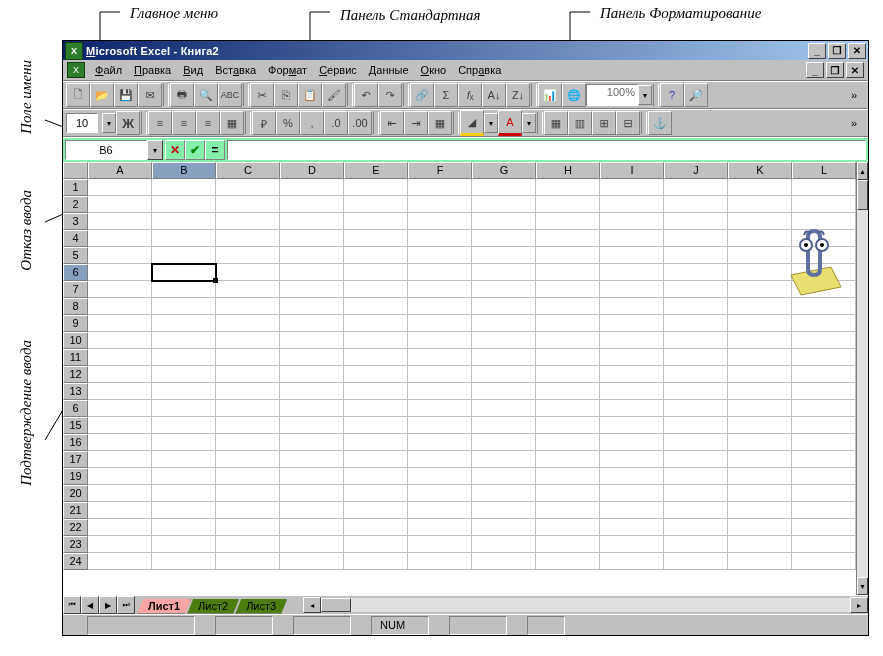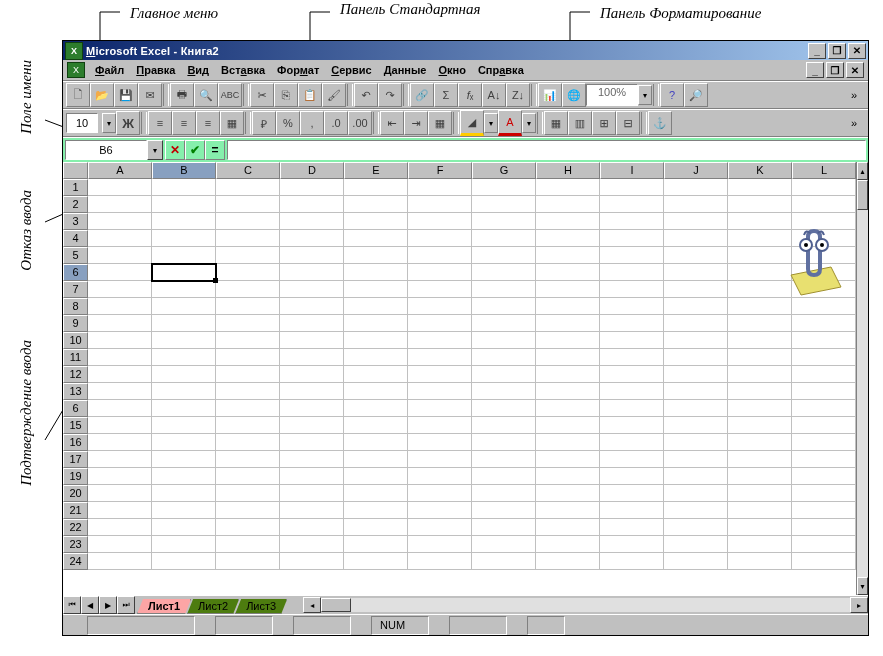--- a/index.html
+++ b/index.html
@@ -9,27 +9,27 @@
   svg.callouts{position:absolute;top:0;left:0;}
   .excel{position:absolute;left:62px;top:40px;width:807px;height:596px;background:#c0c0c0;border:1px solid #000;box-sizing:border-box;display:flex;flex-direction:column;}
   .titlebar{height:19px;background:linear-gradient(to right,#0a246a,#a6caf0);display:flex;align-items:center;color:#fff;font-weight:bold;padding-left:2px;}
   .titlebar .logo{width:16px;height:16px;background:#2d7d2d;border:1px solid #104010;margin-right:3px;display:flex;align-items:center;justify-content:center;font-size:9px;color:#fff;}
   .titlebar .title{flex:1;letter-spacing:0.2px;}
   .titlebar .title u{text-decoration:underline;}
   .win-btns{display:flex;gap:2px;padding-right:2px;}
   .win-btn{width:16px;height:14px;background:#c0c0c0;border:1px solid;border-color:#fff #404040 #404040 #fff;display:flex;align-items:center;justify-content:center;font-size:10px;color:#000;font-weight:bold;}
   .menubar{height:20px;background:#c0c0c0;display:flex;align-items:center;padding:0 4px;border-bottom:1px solid #808080;}
   .menubar .mlogo{width:16px;height:14px;background:#2d7d2d;border:1px solid #104010;margin-right:4px;display:flex;align-items:center;justify-content:center;font-size:9px;color:#fff;}
-  .menubar .mi{padding:2px 6px;cursor:default;font-weight:bold;}
+  .menubar .mi{padding:2px 6px;cursor:default;}
   .menubar .mi u{text-decoration:underline;}
   .menubar .mwin{margin-left:auto;display:flex;gap:2px;}
   .toolbar{height:26px;background:#c0c0c0;display:flex;align-items:center;padding:0 3px;border-top:1px solid #fff;border-bottom:1px solid #808080;}
   .tbtn{width:22px;height:22px;border:1px solid;border-color:#fff #808080 #808080 #fff;display:flex;align-items:center;justify-content:center;margin:0 0px;font-size:11px;color:#404040;cursor:default;background:#c0c0c0;}
   .tsep{width:4px;height:22px;margin:0 1px;border-left:1px solid #808080;border-right:1px solid #fff;}
-  .zoom{width:46px;height:18px;border:1px solid;border-color:#808080 #fff #fff #808080;background:#fff;font-size:11px;text-align:center;color:#666;padding:1px 2px;}
+  .zoom{width:46px;height:18px;border:1px solid;border-color:#808080 #fff #fff #808080;background:#fff;font-size:11px;text-align:right;color:#666;padding:1px 2px;}
   .fmt-toolbar{height:26px;background:#c0c0c0;display:flex;align-items:center;padding:0 3px;border-top:1px solid #fff;border-bottom:1px solid #808080;}
   .fontsize{width:30px;height:18px;border:1px solid;border-color:#808080 #fff #fff #808080;background:#fff;display:flex;align-items:center;justify-content:center;margin-right:4px;}
   .fdrop{width:12px;height:18px;border:1px solid;border-color:#fff #808080 #808080 #fff;background:#c0c0c0;display:flex;align-items:center;justify-content:center;font-size:8px;}
   .bold{font-weight:bold;font-size:13px;}
   .formula-row{height:20px;background:#86efac;display:flex;align-items:center;padding:2px;border-top:1px solid #fff;}
   .namebox{width:80px;height:18px;background:#fff;border:1px solid;border-color:#808080 #fff #fff #808080;display:flex;align-items:center;justify-content:center;font-size:11px;}
   .namedrop{width:14px;height:18px;border:1px solid;border-color:#fff #404040 #404040 #fff;background:#c0c0c0;display:flex;align-items:center;justify-content:center;font-size:8px;margin-right:2px;}
   .fbtn{width:18px;height:18px;border:1px solid;border-color:#fff #808080 #808080 #fff;display:flex;align-items:center;justify-content:center;font-weight:bold;font-size:12px;}
   .fbtn.cancel{color:#c00000;}
   .fbtn.enter{color:#008000;}
@@ -66,21 +66,21 @@
   .active-cell::after{content:"";position:absolute;right:-3px;bottom:-3px;width:5px;height:5px;background:#000;}
   .clippy{position:absolute;width:60px;height:70px;}
   .overflow-arrow{margin-left:auto;width:14px;font-size:11px;color:#000;}
 </style>
 </head>
 <body>
 
 <div class="page">
 
 <div class="callout" style="left:130px;top:5px;">Главное меню</div>
-<div class="callout" style="left:340px;top:1px;">Панель  Стандартная</div>
+<div class="callout" style="left:340px;top:7px;">Панель  Стандартная</div>
 <div class="callout" style="left:600px;top:5px;">Панель  Форматирование</div>
 <div class="callout callout-vert" style="left:18px;top:60px;">Поле имени</div>
 <div class="callout callout-vert" style="left:18px;top:190px;">Отказ ввода</div>
 <div class="callout callout-vert" style="left:18px;top:340px;">Подтверждение  ввода</div>
 <div class="callout" style="left:320px;top:215px;white-space:pre-line;line-height:1.3;">Кнопка для
 работы
 с встроенными
 функциями</div>
 <div class="callout" style="left:530px;top:222px;white-space:pre-line;line-height:1.3;">Строка
 формул</div>

